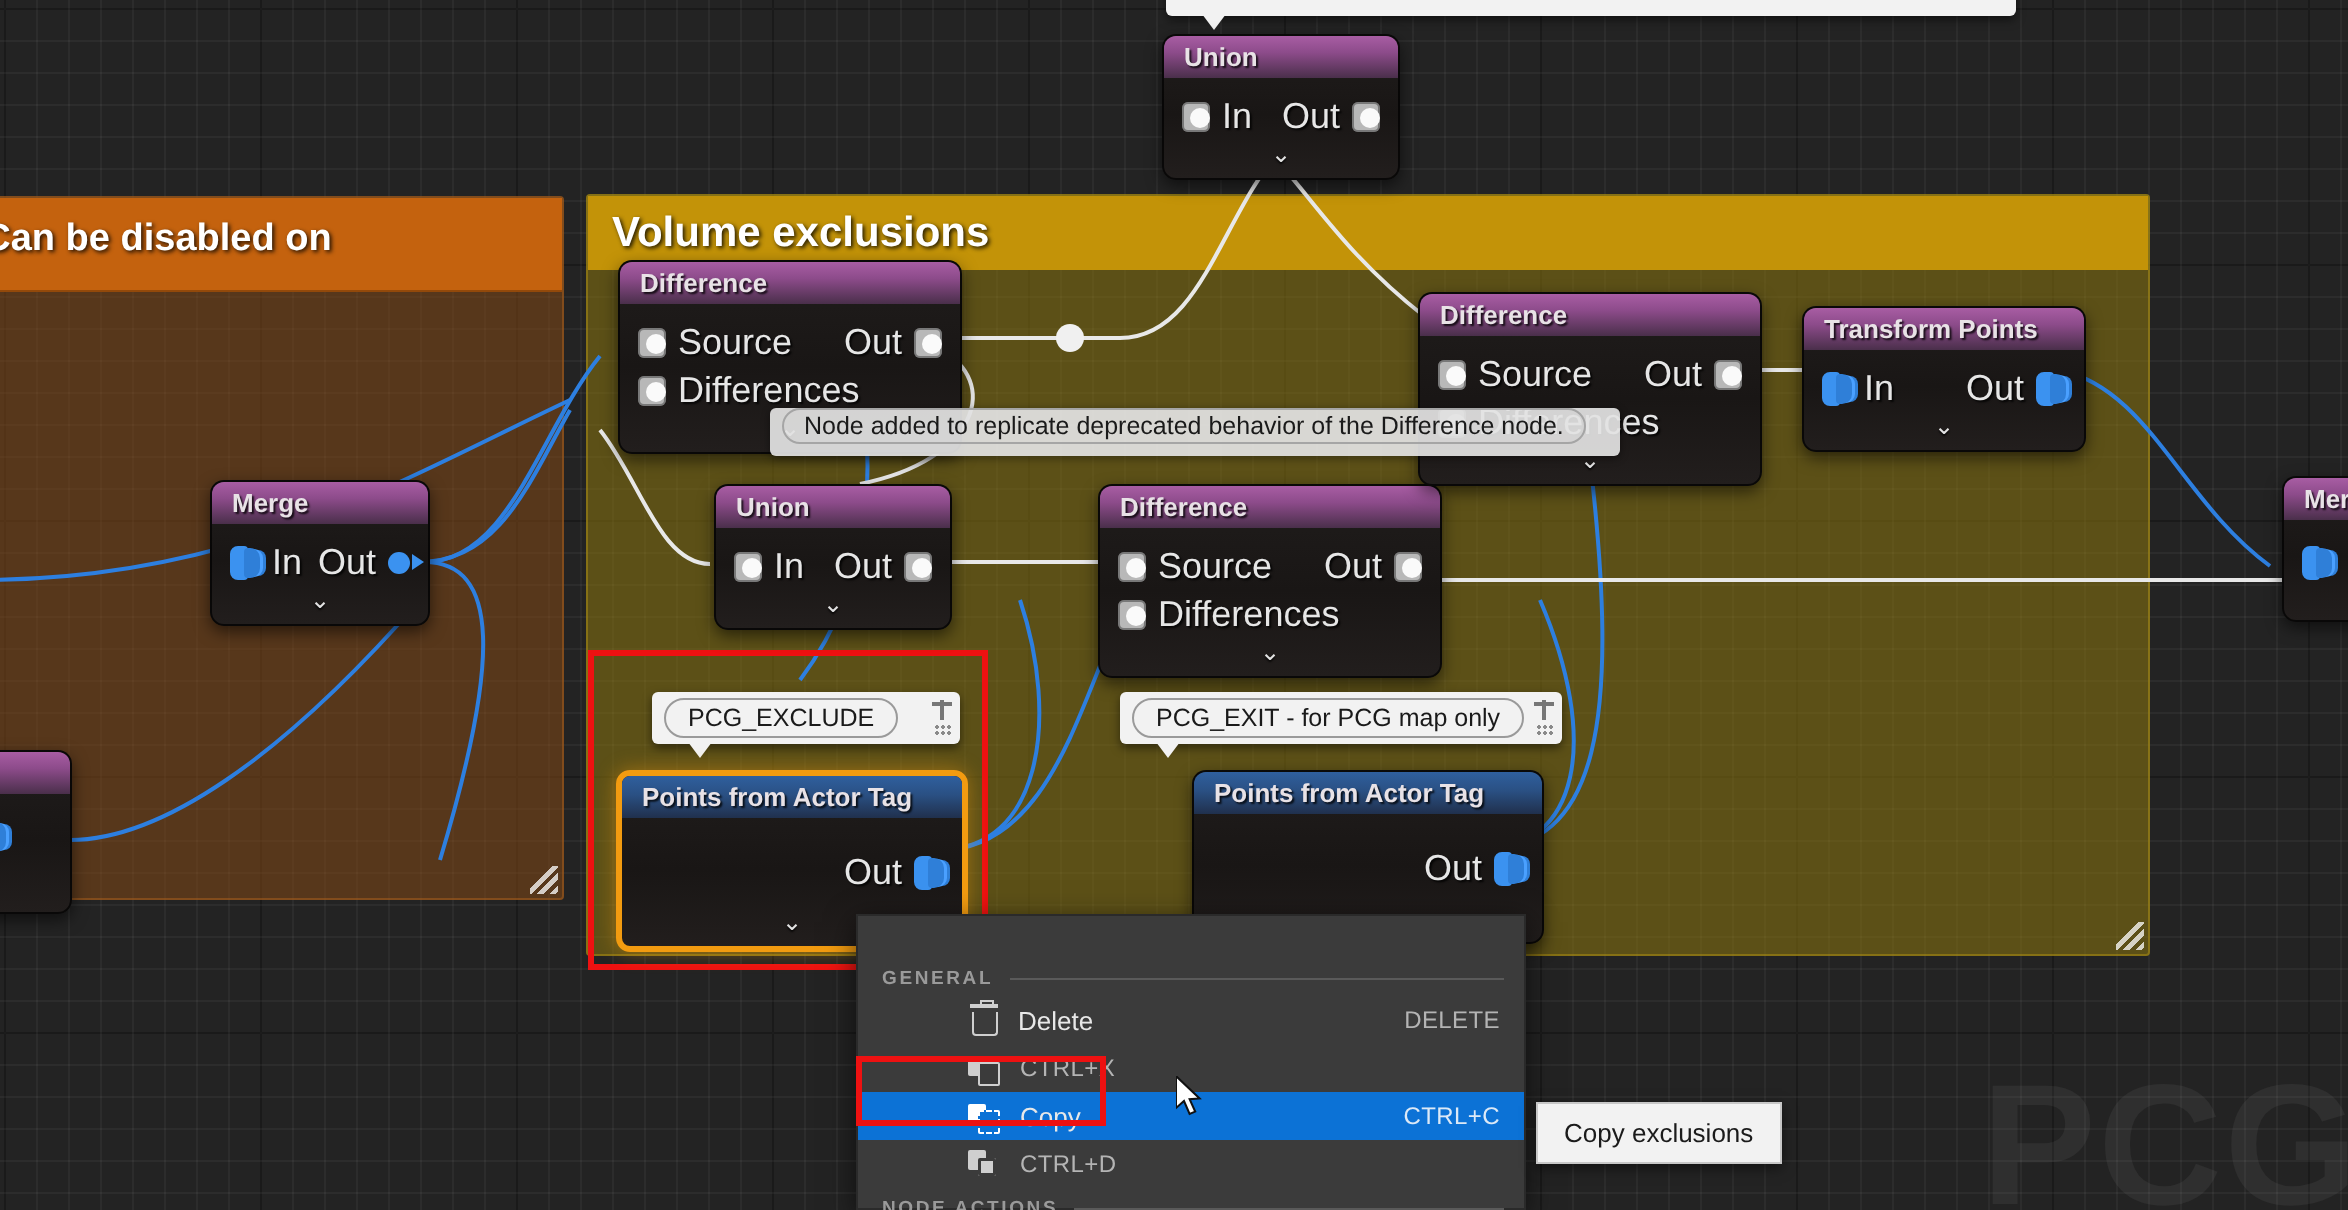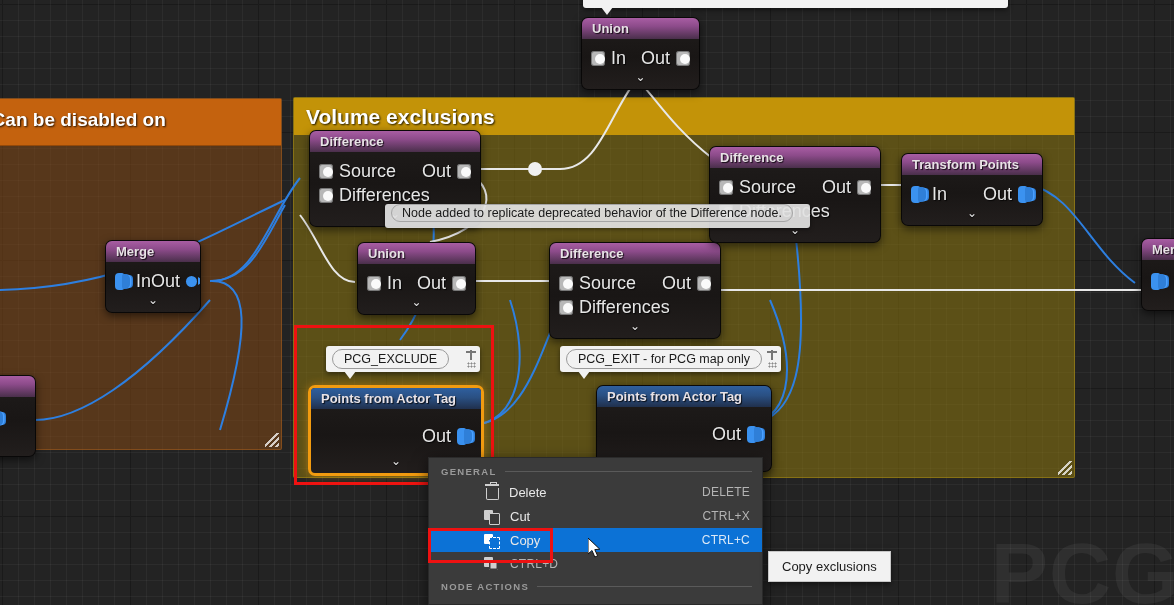--- a/index.html
+++ b/index.html
@@ -273,21 +273,21 @@
 
   
   #context-menu {
     position: absolute;
     left: 428px; top: 457px;
     width: 335px; height: 148px;
     background: #3b3b3b;
     border: 1px solid #2a2a2a;
     box-shadow: 0 4px 14px rgba(0,0,0,0.6);
     box-sizing: border-box;
-    padding-top: 3px;
+    padding-top: 21px;
   }
   .menu-section {
     display: flex;
     align-items: center;
     gap: 8px;
     padding: 5px 10px 3px 12px;
   }
   .menu-section-label {
     font-size: 9.5px;
     letter-spacing: 1.3px;
@@ -454,21 +454,21 @@
     <path d="M 470,175 C 500,190 490,230 430,242" stroke="#e8e8e8" stroke-width="2" fill="none"></path>
     <path d="M 355,282 C 330,282 320,240 300,215" stroke="#e8e8e8" stroke-width="2" fill="none"></path>
     <path d="M 600,60 C 640,60 650,110 712,158" stroke="#e8e8e8" stroke-width="2" fill="none"></path>
     <path d="M 464,281 L 560,281" stroke="#e8e8e8" stroke-width="2" fill="none"></path>
     <path d="M 866,185 L 905,185" stroke="#e8e8e8" stroke-width="2" fill="none"></path>
     <path d="M 720,290 L 1174,290" stroke="#e8e8e8" stroke-width="2" fill="none"></path>
   </svg>
 
   <div class="annot-rect" id="annot-node-box"></div>
 
-  <div class="node" style="left:105px; top:240px; width:96px;">
+  <div class="node" style="left:105px; top:240px; width:110px;">
     <div class="node-title">Merge</div>
     <div class="node-body">
       <div class="pin-row">
         <span class="pin-left">
           <span class="pin-multi"></span>
           <span>In</span>
         </span>
         <span class="pin-right">
           <span>Out</span>
           <span class="pin-blue-single"></span>
@@ -682,21 +682,20 @@
     </div>
 
     <div class="menu-item">
       <span class="menu-icon ico-trash"></span>
       <span class="menu-label">Delete</span>
       <span class="menu-shortcut">DELETE</span>
     </div>
 
     <div class="menu-item">
       <span class="menu-icon ico-copy-pages"></span>
-      <span class="menu-label">Cut</span>
       <span class="menu-shortcut">CTRL+X</span>
     </div>
 
     <div class="menu-item highlight">
       <span class="menu-icon ico-copy-pages"></span>
       <span class="menu-label">Copy</span>
       <span class="menu-shortcut">CTRL+C</span>
     </div>
 
     <div class="menu-item">

